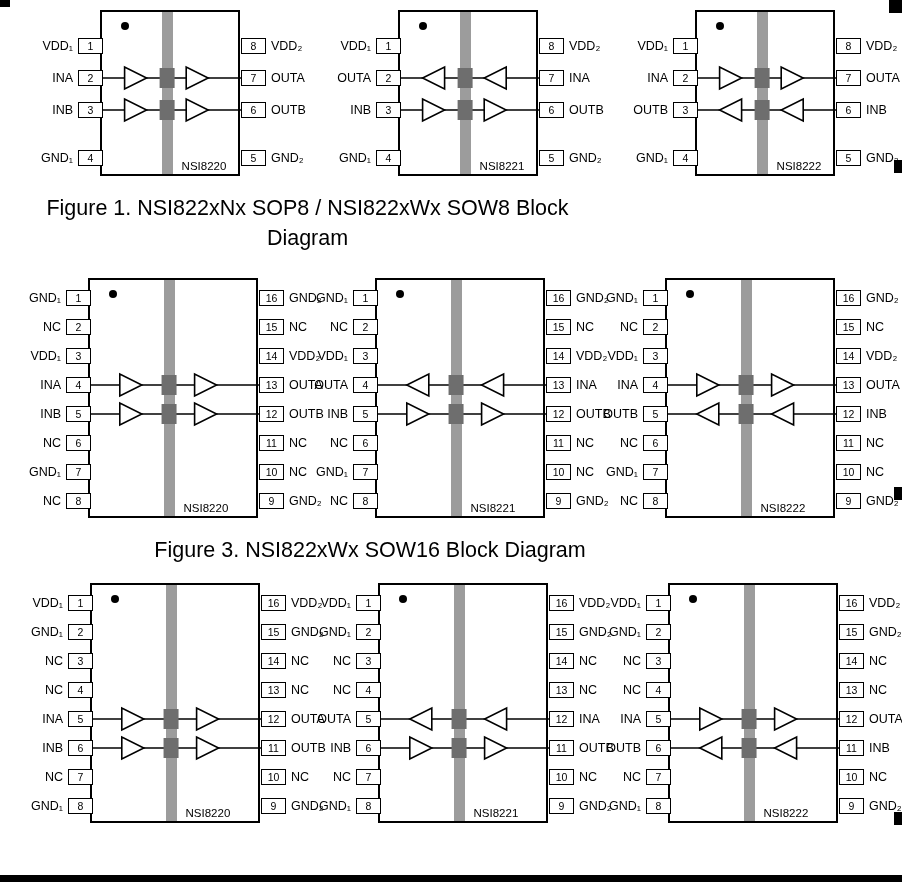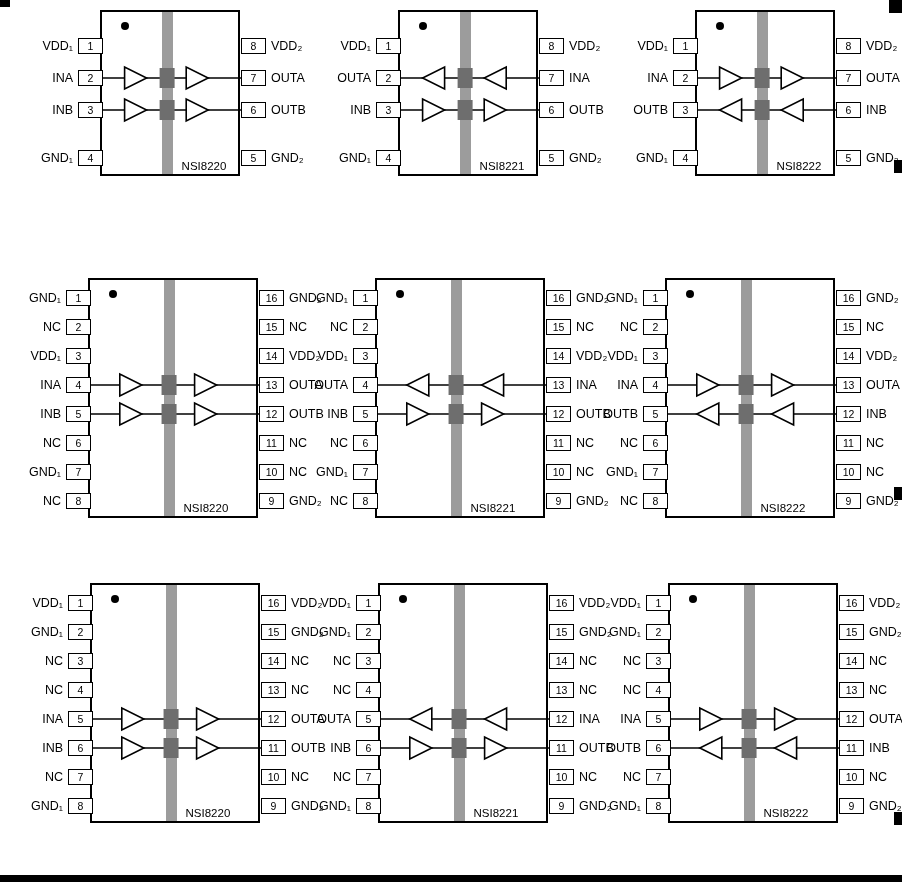--- a/index.html
+++ b/index.html
@@ -723,20 +723,23 @@
           <div class="pin-box">10</div>
           <div class="pin-label">NC</div>
         </div>
         <div class="pin pin-right" style="top: 212px; left: 169px;">
           <div class="pin-box">9</div>
           <div class="pin-label">GND₂</div>
         </div>
       </div>
     </div>
 
+  <div class="caption" id="cap1">Figure 1. NSI822xNx SOP8 / NSI822xWx SOW8 Block
+Diagram</div>
+  <div class="caption" id="cap2">Figure 3. NSI822xWx SOW16 Block Diagram</div>
 
   <div class="artifact" id="art-tl"></div>
   <div class="artifact" id="art-tr"></div>
   <div class="artifact" id="art-r1"></div>
   <div class="artifact" id="art-r2"></div>
   <div class="artifact" id="art-r3"></div>
   <div class="artifact" id="art-bottom"></div>
 </div>
 
 </body></html>

